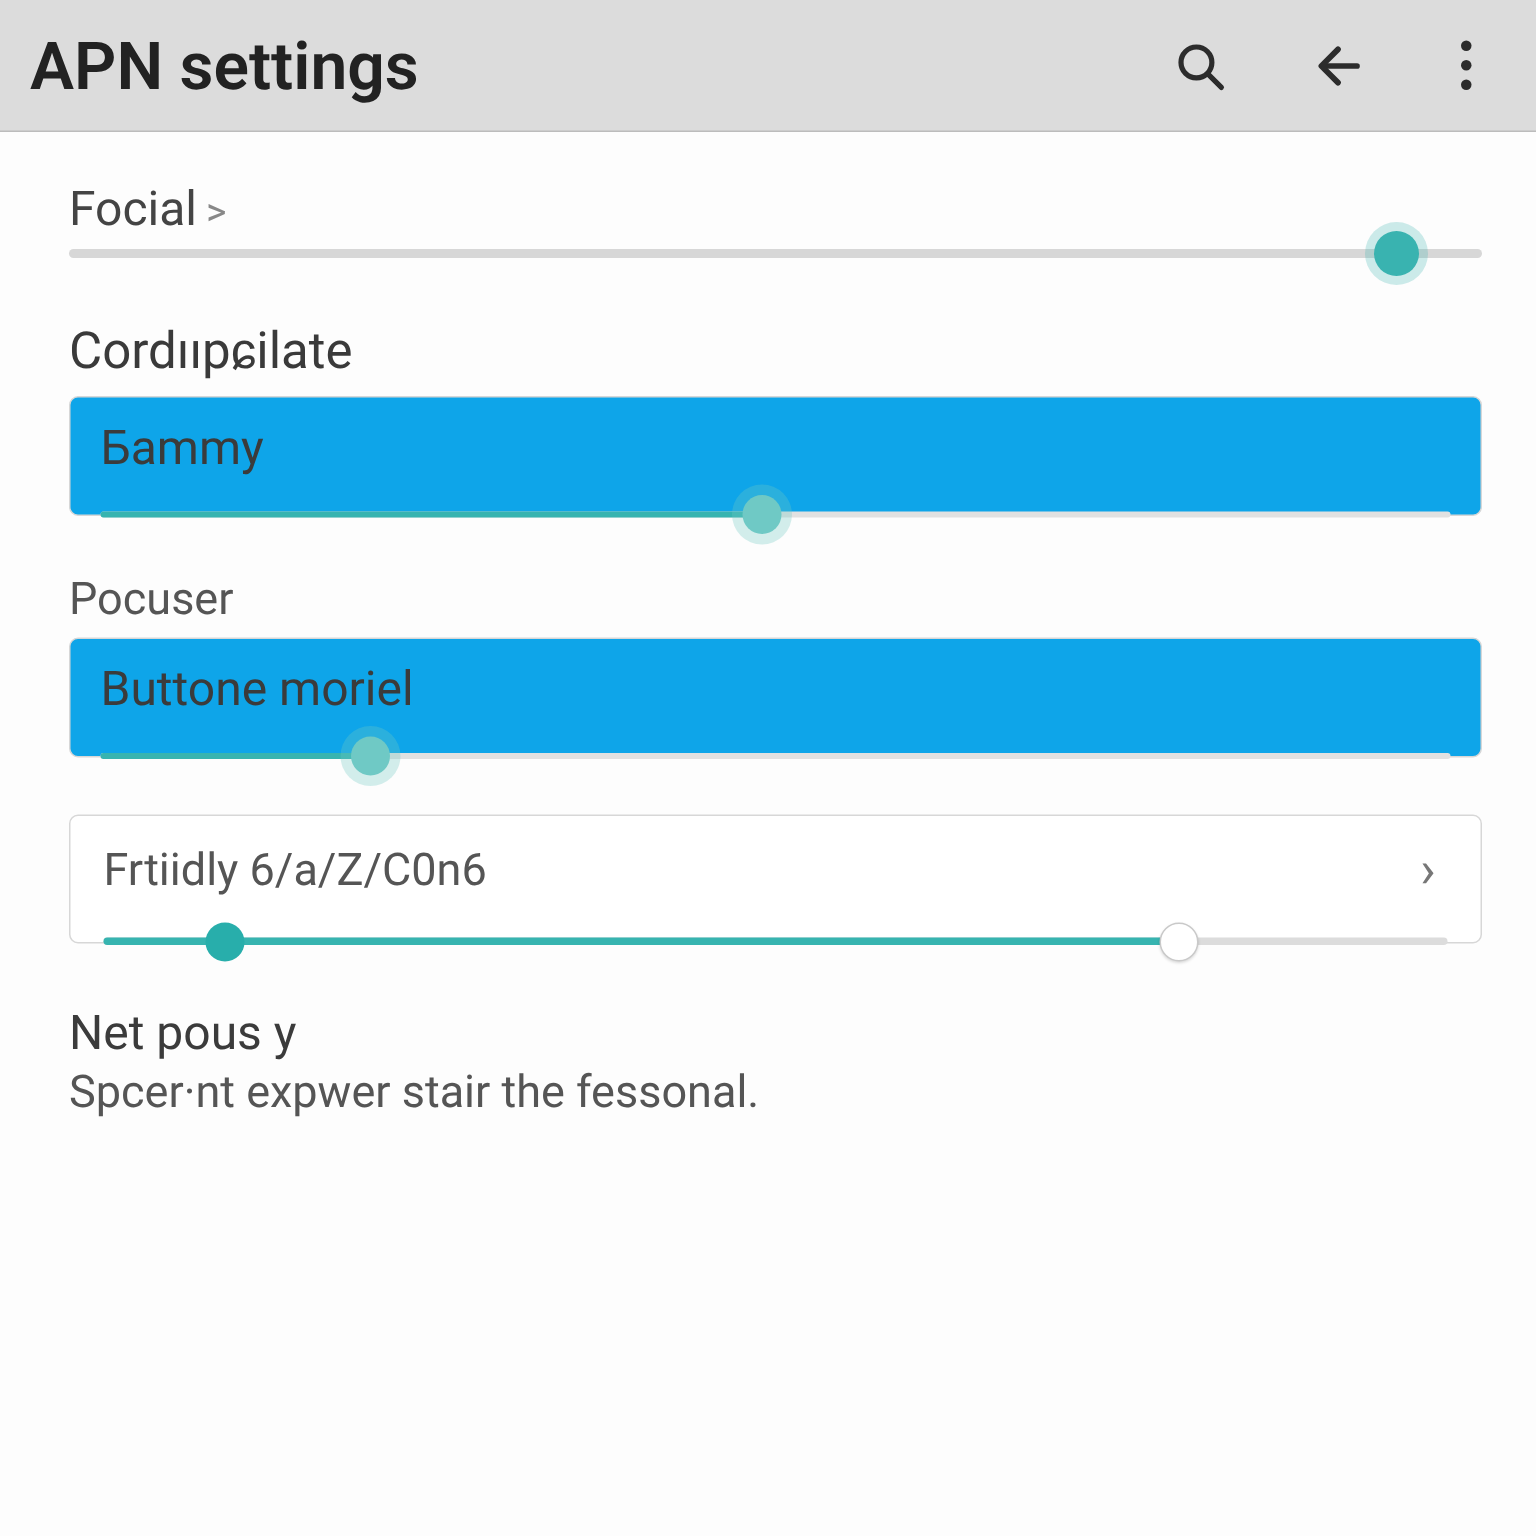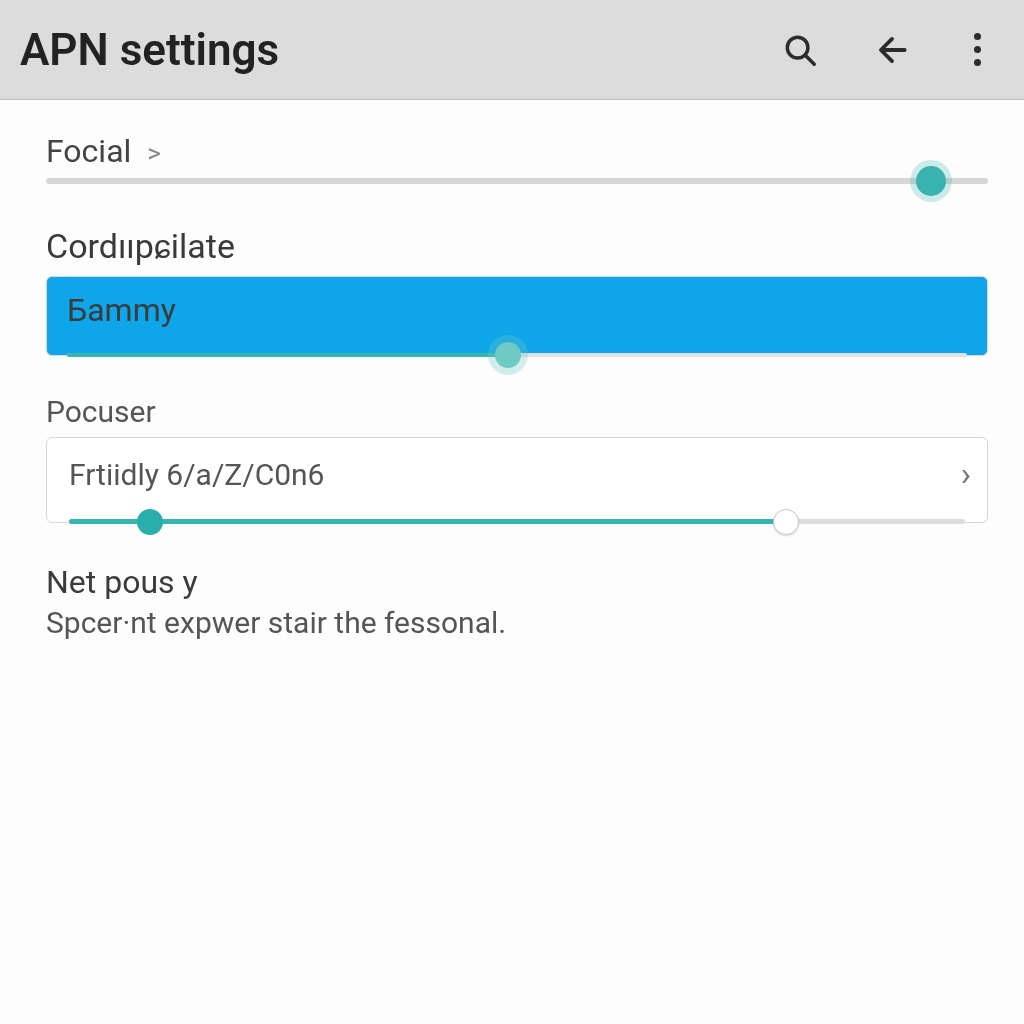--- a/index.html
+++ b/index.html
@@ -8,21 +8,21 @@
     height: 1024px;
     font-family: -apple-system, BlinkMacSystemFont, "Segoe UI", Roboto, Arial, sans-serif;
     background: #fdfdfd;
     color: #333;
     overflow: hidden;
   }
 
   
   .appbar {
     background: #dcdcdc;
-    height: 100px;
+    height: 88px;
     display: flex;
     align-items: center;
     padding: 0 20px;
     border-bottom: 1px solid #bcbcbc;
     position: relative;
   }
   .appbar-title {
     font-size: 44px;
     font-weight: 600;
     color: #222;
@@ -61,21 +61,20 @@
   .content {
     padding: 32px 36px 20px 46px;
   }
 
   
   .breadcrumb-row {
     font-size: 32px;
     color: #444;
     display: flex;
     align-items: baseline;
-    gap: 10px;
     margin-bottom: 1px;
   }
   .breadcrumb-chevron { color: #888; font-size: 26px; margin-left: 6px; }
   .breadcrumb-sub {
     font-size: 30px;
     color: #3b6e9a;
     margin-left: 20px;
     margin-bottom: 8px;
   }
   .top-slider-track {
@@ -151,21 +150,21 @@
     border-radius: 50%;
     background: #6fc9c5;
     box-shadow: 0 0 0 7px rgba(111,201,197,0.3);
   }
 
   
   .nav-row {
     border: 1px solid #d7d7d7;
     border-radius: 6px;
     background: #fff;
-    padding: 16px 16px 28px 22px;
+    padding: 16px 30px 28px 22px;
     position: relative;
     margin-bottom: 40px;
     display: flex;
     align-items: center;
   }
   .nav-row-text {
     font-size: 30px;
     color: #555;
     flex: 1;
   }
@@ -258,20 +257,27 @@
   <div class="section-title">Cordııpɕilate</div>
   <div class="input-wrap">
     <div class="input-text">Бammy</div>
     <div class="input-slider-track">
       <div class="input-slider-fill" style="width:49%"></div>
       <div class="input-slider-thumb" style="left:49%"></div>
     </div>
   </div>
 
   <div class="field-label">Pocuser</div>
+  <div class="input-wrap">
+    <div class="input-text">Buttone moriel</div>
+    <div class="input-slider-track">
+      <div class="input-slider-fill" style="width:20%"></div>
+      <div class="input-slider-thumb" style="left:20%"></div>
+    </div>
+  </div>
 
   <div class="nav-row">
     <div class="nav-row-text">Frtiidly 6/a/Z/C0n6</div>
     <div class="nav-row-chevron">›</div>
     <div class="range-track">
       <div class="range-fill" style="left:0%;width:80%"></div>
       <div class="range-thumb thumb-teal" style="left:9%"></div>
       <div class="range-thumb thumb-white" style="left:80%"></div>
     </div>
   </div>

